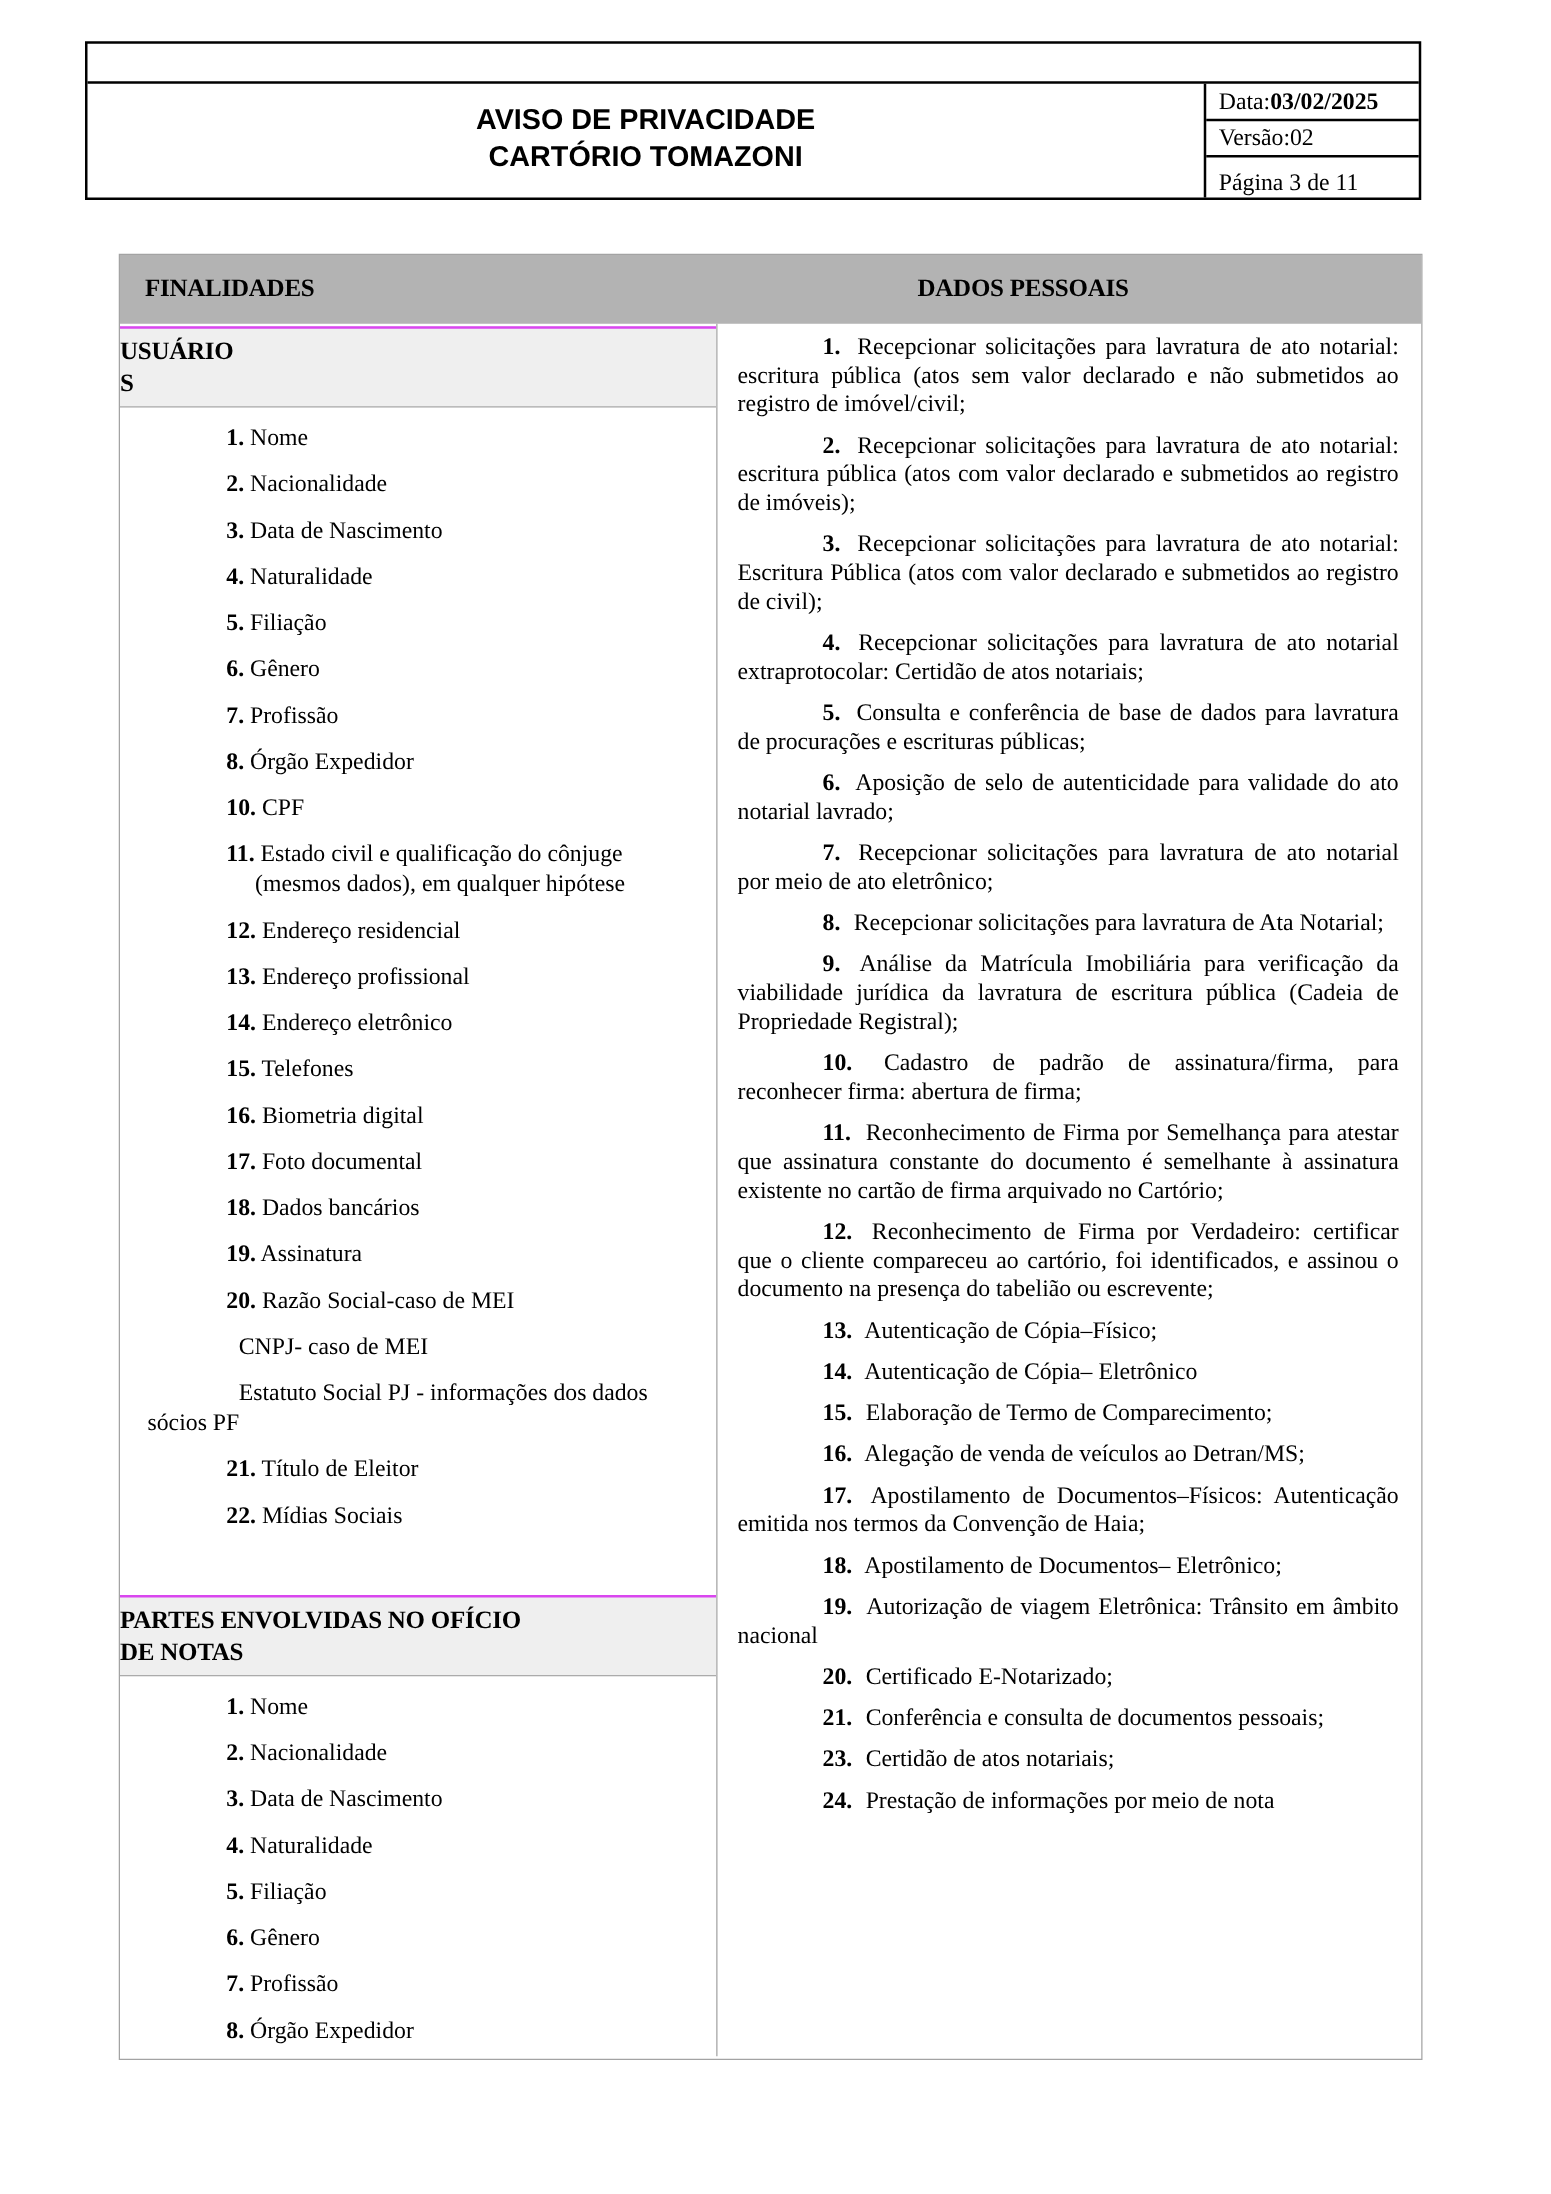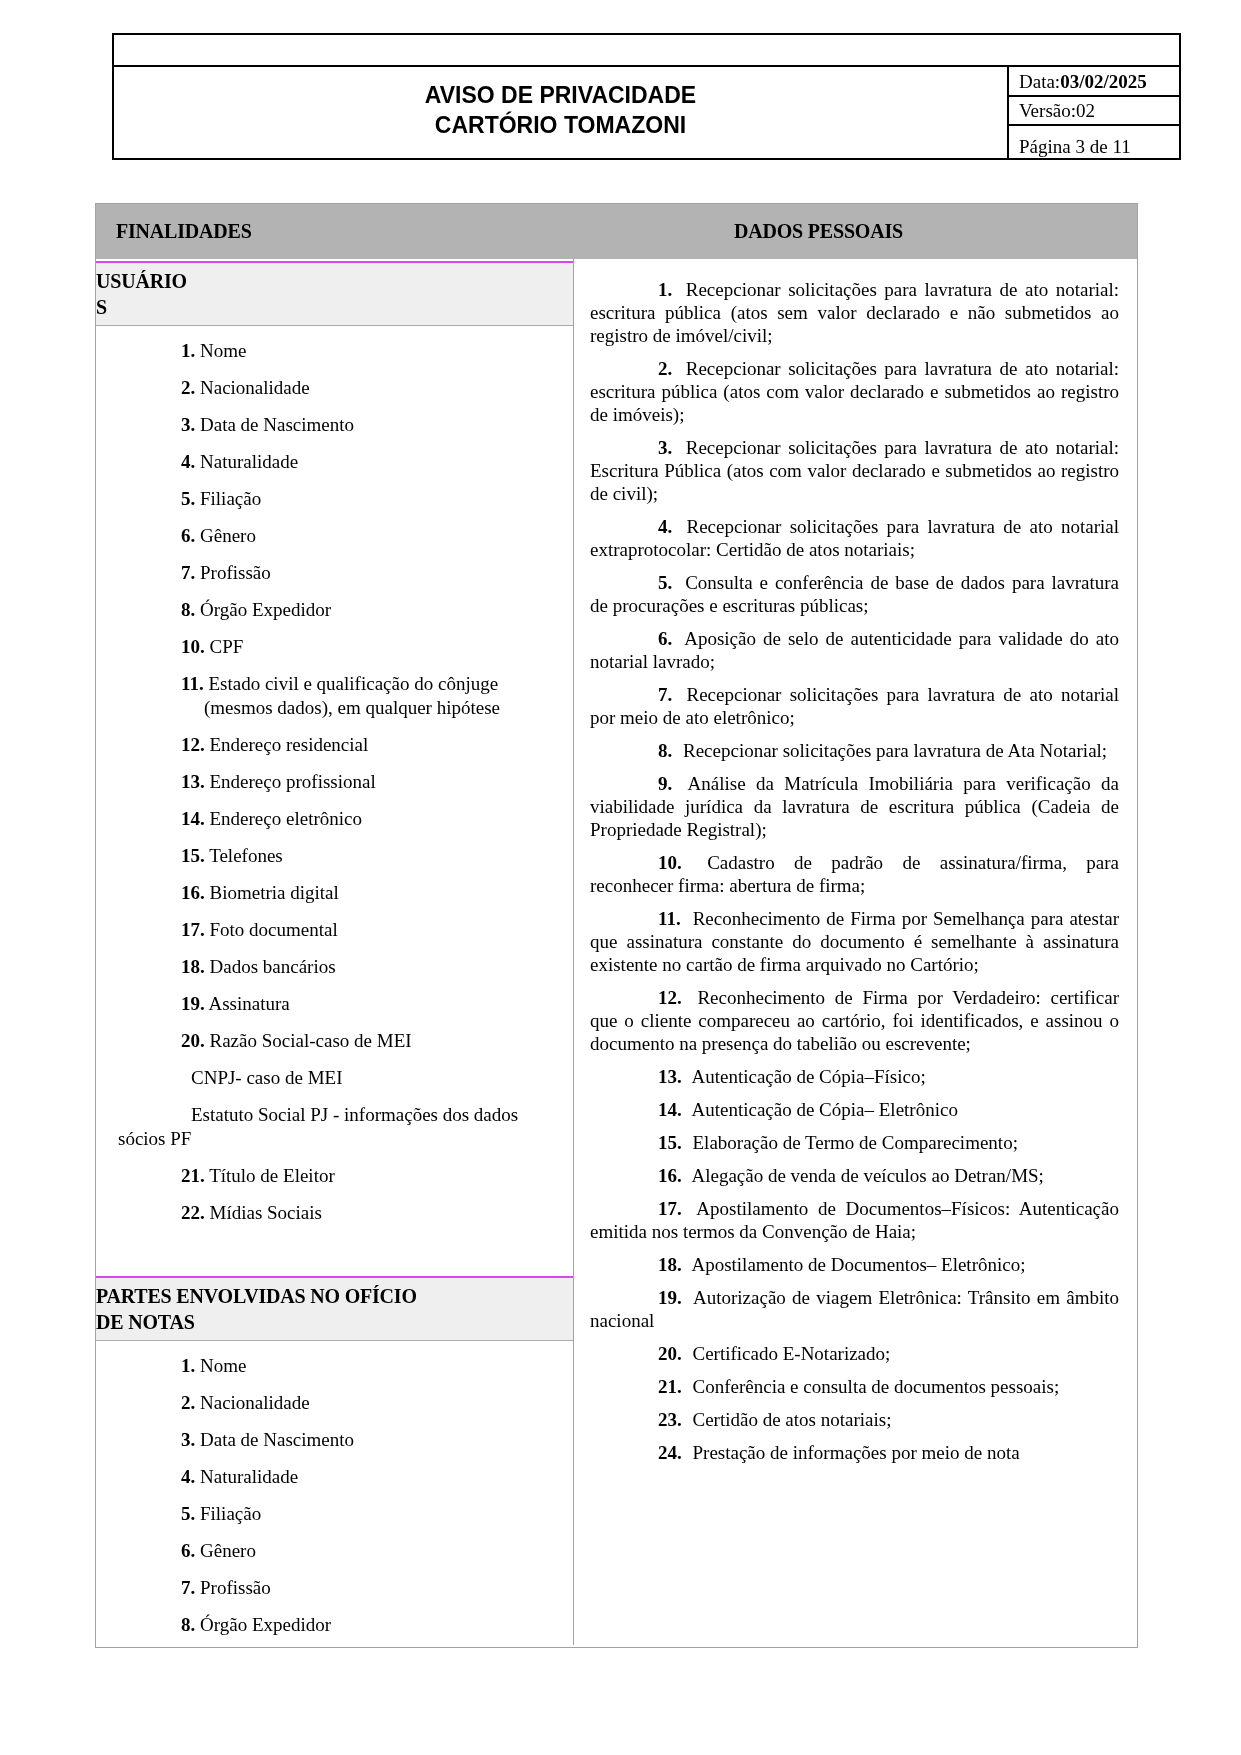--- a/index.html
+++ b/index.html
@@ -4,21 +4,21 @@
 <style>
   html,body{margin:0;padding:0;}
   body{
     width:1241px;height:1755px;background:#ffffff;position:relative;
     font-family:"Liberation Serif","DejaVu Serif",serif;color:#000;
     -webkit-font-smoothing:antialiased;
   }
   
   .doc-header{
     position:absolute;left:68px;top:33px;width:1069px;height:127px;
-    border:2px solid #000;box-sizing:border-box;background:#fff;margin-left:44px;
+    border:2px solid #000;box-sizing:border-box;background:#fff;
   }
   .hdr-strip{height:30px;border-bottom:2px solid #000;}
   .hdr-main{display:flex;height:91px;}
   .title-cell{
     flex:1;text-align:center;
     font-family:"Liberation Sans","DejaVu Sans",sans-serif;
     font-weight:bold;font-size:23px;line-height:30px;padding-top:13px;
   }
   .meta-cell{
     width:172px;border-left:2px solid #000;box-sizing:border-box;
@@ -56,21 +56,21 @@
     font-size:19px;line-height:24px;margin-top:13px;
     padding-left:108px;text-indent:-23px;white-space:pre-line;
   }
   .dlist li.plain{padding-left:22px;text-indent:73px;}
   .dlist2{padding-bottom:8px;}
 
   .right-col p{
     font-size:19px;line-height:23px;text-align:justify;
     margin:10px 18px 0 16px;text-indent:68px;
   }
-  .right-col p:first-child{margin-top:19px;}
+  .right-col p:first-child{margin-top:7px;}
   .right-col .num{padding-right:6px;}
 </style>
 </head>
 <body>
 
 <div class="page">
 
   <div class="doc-header">
     <div class="hdr-strip"></div>
     <div class="hdr-main">

